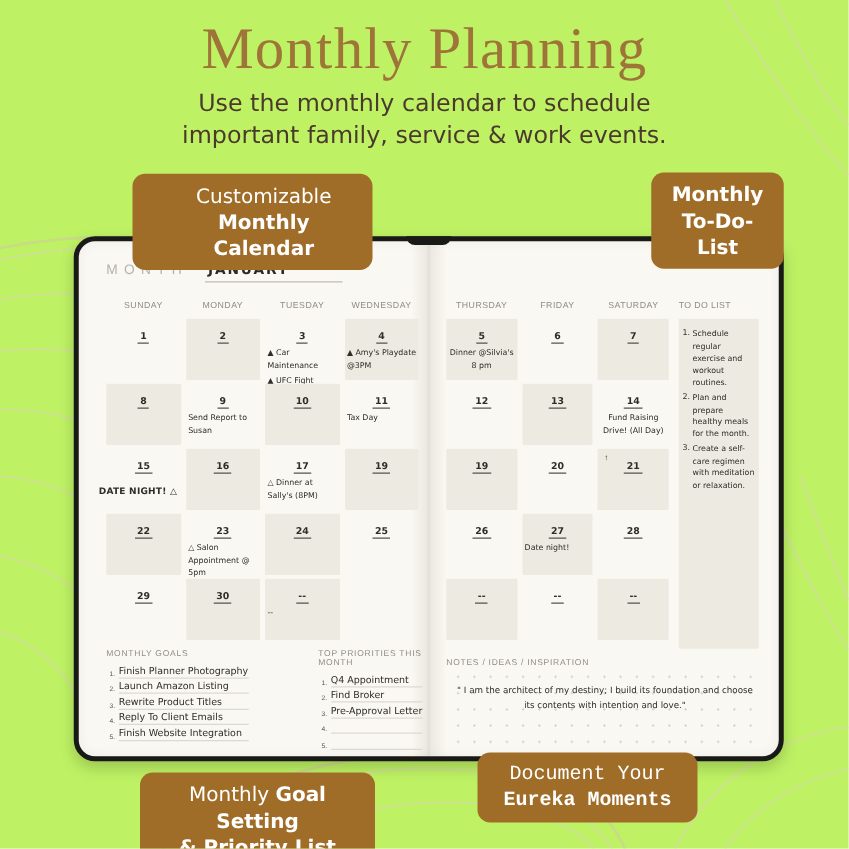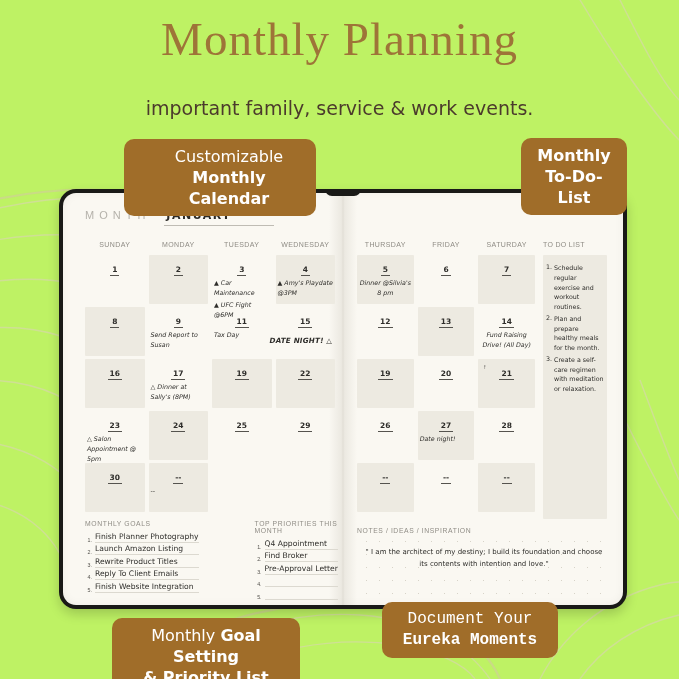--- a/index.html
+++ b/index.html
@@ -10,21 +10,21 @@
   .title{position:absolute;top:12px;left:0;right:0;margin:0;text-align:center;z-index:1;
          font-family:"Liberation Serif",serif;font-weight:400;font-size:47px;
          color:#9e7438;letter-spacing:1px;}
   .subtitle{position:absolute;top:71px;left:0;right:0;margin:0;text-align:center;z-index:1;
          font-family:"DejaVu Sans",sans-serif;font-size:19px;line-height:1.32;color:#4b3a2c;}
 
   .badge{position:absolute;z-index:6;background:#a06d29;color:#ffffff;border-radius:10px;
          text-align:center;font-family:"DejaVu Sans",sans-serif;font-size:16px;line-height:1.32;
          padding:7px 10px;}
   .badge .bold{font-weight:700;}
-  .badge-tl{left:124px;top:139px;width:154px;padding-left:28px;}
+  .badge-tl{left:106px;top:139px;width:154px;padding-left:28px;}
   .badge-tr{left:521px;top:138px;width:86px;font-weight:700;}
   .badge-bl{left:112px;top:618px;width:168px;}
   .badge-br{left:382px;top:602px;width:156px;font-family:Liberation Mono, monospace;}
 
   .planner{position:absolute;left:59px;top:189px;width:560px;height:412px;z-index:2;
            background:#191917;border-radius:17px;padding:4px;
            box-shadow:0 5px 12px rgba(0,0,0,0.18);}
   .notch{position:absolute;top:0px;left:50%;width:36px;height:7px;margin-left:-18px;
          background:#191917;border-radius:0 0 7px 7px;z-index:4;}
   .pages{position:relative;width:100%;height:100%;background:#faf8f2;border-radius:13px;
@@ -47,21 +47,21 @@
   .grid3{display:grid;grid-template-columns:repeat(3,1fr);column-gap:4px;}
   .day-headers{margin-top:2px;height:14px;}
   .day-h{font-size:7px;color:#8f8c85;letter-spacing:.4px;text-align:center;}
   .cells{row-gap:3px;grid-auto-rows:49px;}
   .cell{position:relative;text-align:center;padding-top:3px;border-radius:1px;}
   .cell.shaded{background:#edeae1;}
   .date{display:inline-block;font-family:"DejaVu Sans",sans-serif;font-size:7.5px;
         font-weight:700;color:#2e2d2a;border-bottom:1px solid #55534e;
         padding:0 2px 1px;line-height:1.1;}
   .events{margin-top:2px;padding:0 2px;text-align:left;font-size:6.3px;line-height:1.55;
-          color:#2e2d2a;font-family:"DejaVu Sans",sans-serif;font-style:italic;}
+          color:#2e2d2a;font-family:"DejaVu Sans",sans-serif;}
   .event{margin-bottom:2px;}
   .cell.center .events{text-align:center;}
   .cell.caps .events{font-size:7.2px;font-weight:700;letter-spacing:.2px;white-space:nowrap;
           margin-left:-8px;margin-top:7px;overflow:visible;}
   .marker{position:absolute;left:5px;top:4px;font-size:6.5px;color:#2e2d2a;}
 
   .bottom-row{display:flex;margin-top:8px;gap:44px;}
   .goals-col{width:128px;}
   .pri-col{width:118px;margin-left:12px;}
   .sec-label{font-size:6.8px;color:#8f8c85;letter-spacing:.6px;margin-bottom:6px;}
@@ -112,21 +112,21 @@
       <path d="M580 679 C 600 650, 635 625, 679 615"></path>
     </g>
     <g fill="none" stroke="#d6c3a8" stroke-width="2.2" opacity="0.5">
       <path d="M-30 205 C 90 175, 200 190, 250 240 C 285 275, 290 330, 272 382"></path>
       <path d="M130 679 C 180 628, 270 598, 365 605 C 445 611, 485 645, 500 679"></path>
     </g>
   </svg>
 
   <h1 class="title">Monthly Planning</h1>
   <p class="subtitle">
-    <br>
+    <span>Use the monthly calendar to schedule</span><br>
     <span>important family, service &amp; work events.</span>
   </p>
 
   <div class="badge badge-tl">
     <span>Customizable</span><br>
     <span class="bold">Monthly Calendar</span>
   </div>
   <div class="badge badge-tr">
     <span class="bold">Monthly</span><br>
     <span class="bold">To-Do-List</span>
@@ -163,20 +163,21 @@
                 <div class="event">▲ Car Maintenance</div>
                 <div class="event">▲ UFC Fight @6PM</div>
               </div></div>
             <div class="cell shaded"><span class="date">4</span><div class="events">
                 <div class="event">▲ Amy's Playdate @3PM</div>
               </div></div>
             <div class="cell shaded"><span class="date">8</span></div>
             <div class="cell"><span class="date">9</span><div class="events">
                 <div class="event">Send Report to Susan</div>
               </div></div>
+            <div class="cell shaded"><span class="date">10</span></div>
             <div class="cell"><span class="date">11</span><div class="events">
                 <div class="event">Tax Day</div>
               </div></div>
             <div class="cell caps"><span class="date">15</span><div class="events">
                 <div class="event">DATE NIGHT! △</div>
               </div></div>
             <div class="cell shaded"><span class="date">16</span></div>
             <div class="cell"><span class="date">17</span><div class="events">
                 <div class="event">△ Dinner at Sally's (8PM)</div>
               </div></div>

